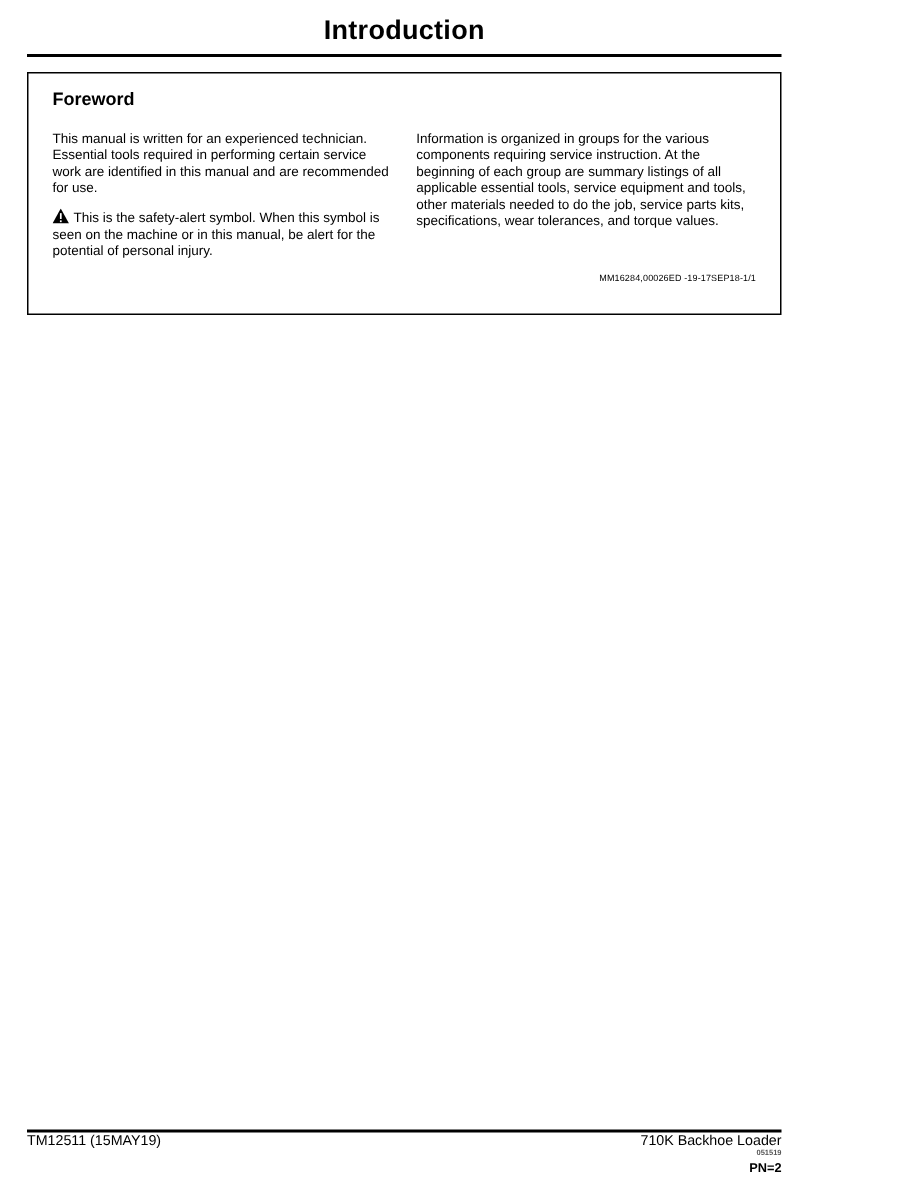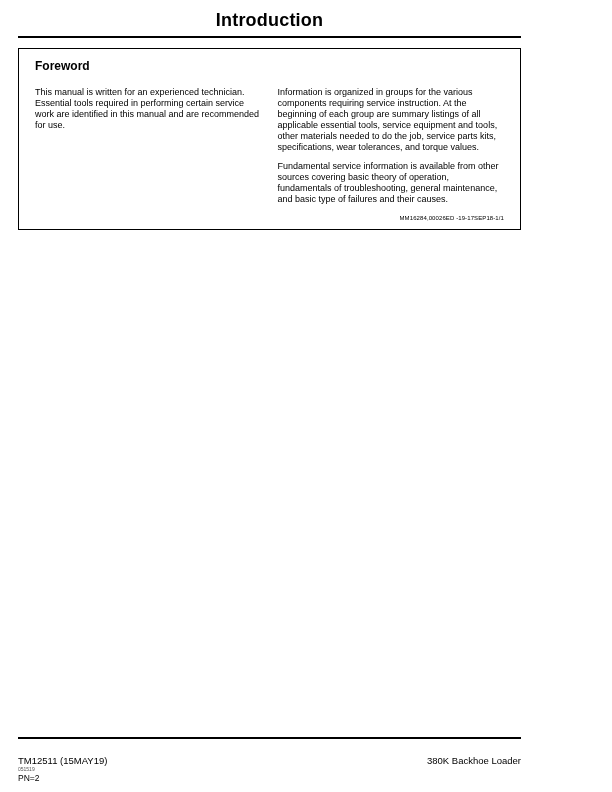--- a/index.html
+++ b/index.html
@@ -32,21 +32,21 @@
     letter-spacing: 0.2px;
   }
   .title-rule {
     height: 0;
     border-bottom: 2px solid #000;
     margin: 5px 18px 0 18px;
   }
   .foreword-box {
     margin: 10px 18px 0 18px;
     border: 1px solid #000;
-    padding: 10px 16px 8px 16px;
+    padding: 10px 16px 20px 16px;
     box-sizing: border-box;
   }
   .foreword-heading {
     margin: 0 0 14px 0;
     font-size: 12px;
     font-weight: bold;
   }
   .columns {
     display: flex;
     gap: 16px;
@@ -80,23 +80,25 @@
     bottom: 8px;
   }
   .footer-rule {
     border-top: 2px solid #000;
     height: 0;
   }
   .footer-row {
     display: flex;
     justify-content: space-between;
     font-size: 9.5px;
-    padding-top: 16px;
+    padding-top: 0;
   }
   .footer-sub {
+    text-align: right;
+    font-weight: bold;
   }
   .print-code {
     font-size: 5px;
     color: #555;
     line-height: 1.4;
   }
   .page-number {
     font-size: 8.5px;
     line-height: 1.3;
   }
@@ -110,36 +112,40 @@
     <h1 class="page-title">Introduction</h1>
     <div class="title-rule"></div>
   </div>
 
   <div class="foreword-box">
     <h2 class="foreword-heading">Foreword</h2>
 
     <div class="columns">
       <div class="col">
         <p>This manual is written for an experienced technician. Essential tools required in performing certain service work are identified in this manual and are recommended for use.</p>
+        <p><span class="safety-icon"><svg width="11" height="10" viewBox="0 0 11 10" aria-hidden="true">
+                <path d="M5.5 0 L11 10 L0 10 Z" fill="#000"></path>
+                <rect x="4.95" y="3.1" width="1.15" height="3.9" fill="#fff"></rect>
+                <rect x="4.95" y="7.9" width="1.15" height="1.2" fill="#fff"></rect>
+              </svg></span><span>This is the safety-alert symbol. When this symbol is seen on the machine or in this manual, be alert for the potential of personal injury.</span></p>
       </div>
 
       <div class="col">
         <p>Information is organized in groups for the various components requiring service instruction.  At the beginning of each group are summary listings of all applicable essential tools, service equipment and tools, other materials needed to do the job, service parts kits, specifications, wear tolerances, and torque values.</p>
-        <p>Fundamental service information is available from other sources covering basic theory of operation, fundamentals of troubleshooting, general maintenance, and basic type of failures and their causes.</p>
       </div>
     </div>
 
     <div class="ref-code">MM16284,00026ED -19-17SEP18-1/1</div>
   </div>
 
   <div class="page-footer">
     <div class="footer-rule"></div>
     <div class="footer-row">
       <span>TM12511 (15MAY19)</span>
-      <span>380K  Backhoe  Loader</span>
+      <span>710K  Backhoe  Loader</span>
     </div>
     <div class="footer-sub">
       <div class="print-code">051519</div>
       <div class="page-number">PN=2</div>
     </div>
   </div>
 
 </div>
 
 </body></html>

